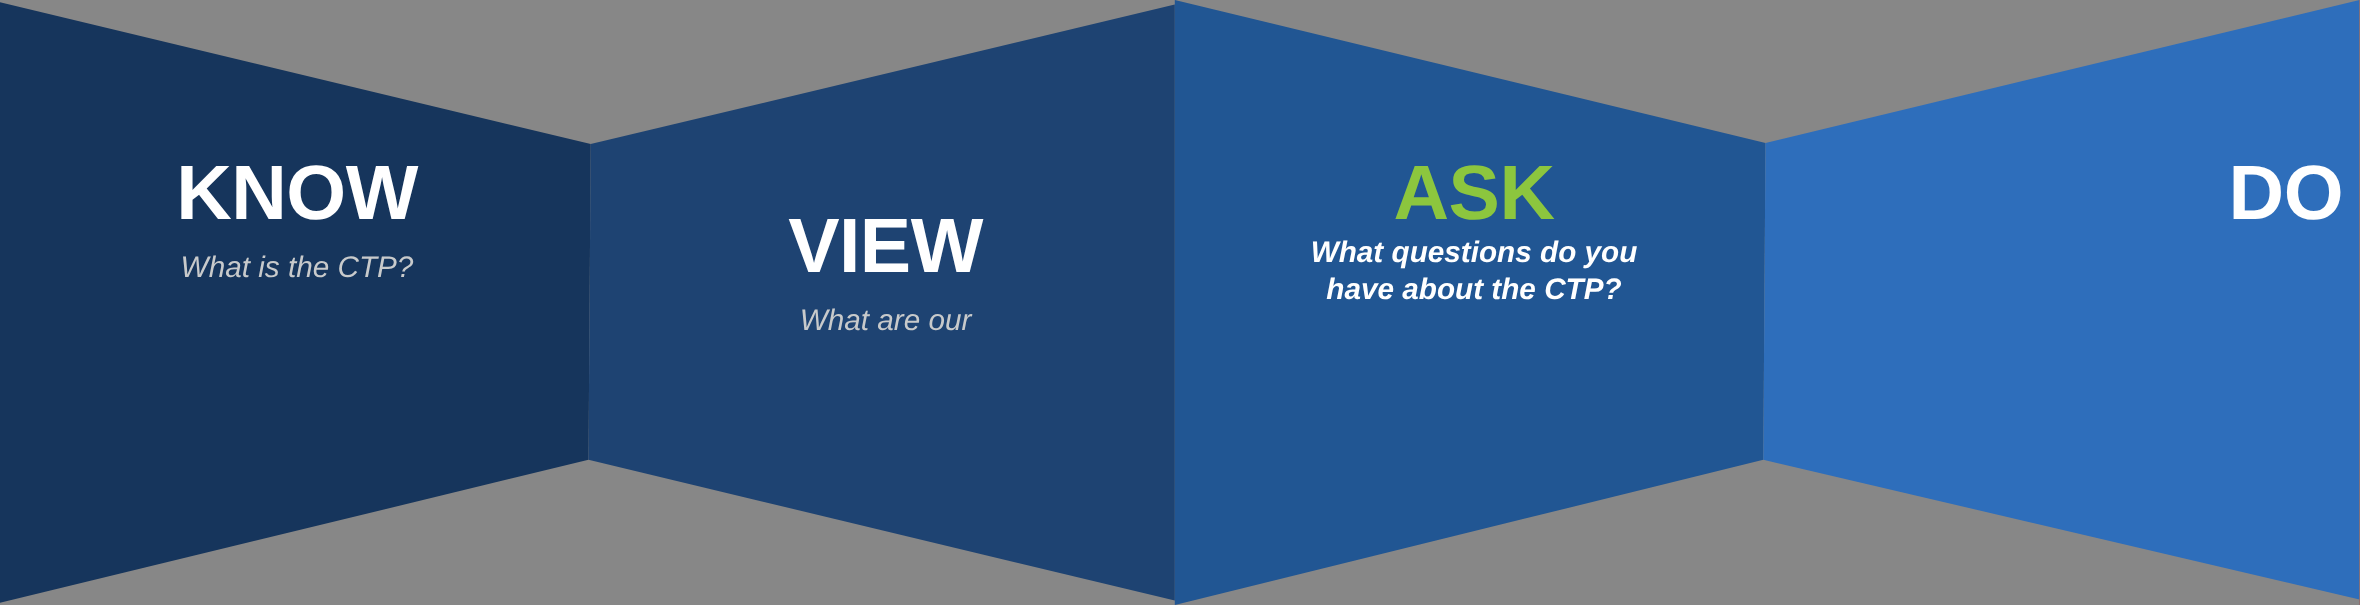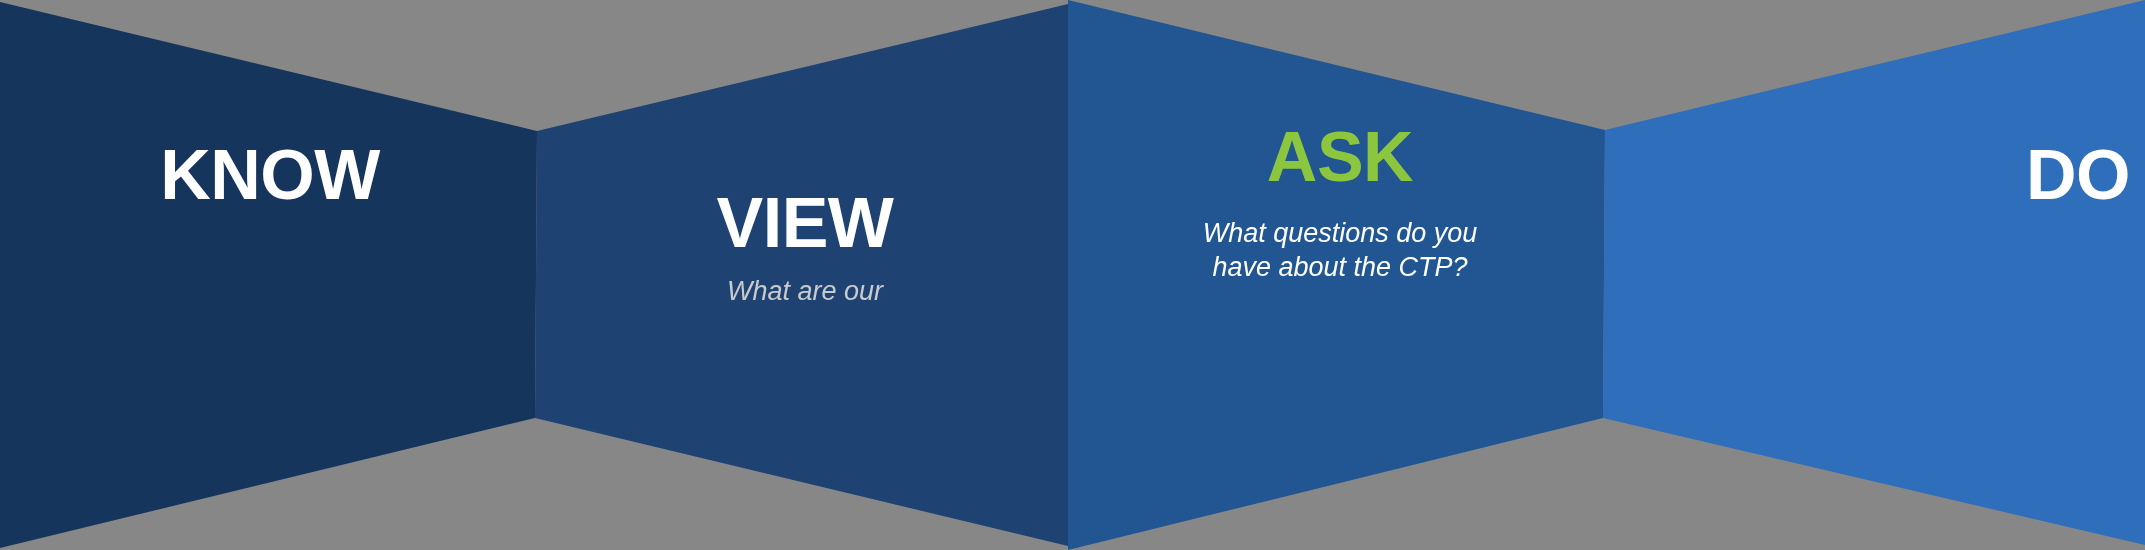--- a/index.html
+++ b/index.html
@@ -69,28 +69,28 @@
     top: 140px;
     width: 520px;
     margin-top: 48px;
   }
   #label-view .headline { color: #FFFFFF; }
   #label-view .subtitle { color: #C8CACB; }
 
   
   #label-ask {
     left: 1080px;
-    top: 122px;
+    top: 140px;
     width: 520px;
   }
   #label-ask .headline { color: #8CC63E; }
   #label-ask .subtitle {
     color: #FFFFFF;
-    font-weight: normal;
-    margin-top: 24px;
+    font-weight: bold;
+    margin-top: 2px;
   }
 
   
   #label-do {
     left: 1620px;
     top: 140px;
     width: 510px;
   }
   #label-do .headline { color: #FFFFFF; }
   #label-do .subtitle { color: #C8CACB; }
@@ -103,20 +103,21 @@
   <svg id="banner-svg" viewBox="0 0 2145 550" preserveAspectRatio="none">
     <rect x="0" y="0" width="2145" height="550" fill="#878787"></rect>
     <polygon points="0,2 537,131 535,418 0,548" fill="#16355C"></polygon>
     <polygon points="537,131 1068,4 1068,546 535,418" fill="#1E4372"></polygon>
     <polygon points="1068,0 1605,130 1603,418 1068,550" fill="#215693"></polygon>
     <polygon points="1605,130 2145,0 2145,545 1603,418" fill="#2E6EBB"></polygon>
   </svg>
 
   <div class="panel-label" id="label-know">
     <span class="headline" style="color: rgb(255, 255, 255);">KNOW</span>
+    <span class="subtitle" style="color: rgb(200, 202, 203);">What is the CTP?</span>
   </div>
 
   <div class="panel-label" id="label-view">
     <span class="headline" style="color: rgb(255, 255, 255);">VIEW</span>
     <span class="subtitle" style="color: rgb(200, 202, 203); text-align: center;">
       <span>What are our</span><br>
     </span>
   </div>
 
   <div class="panel-label" id="label-ask">

